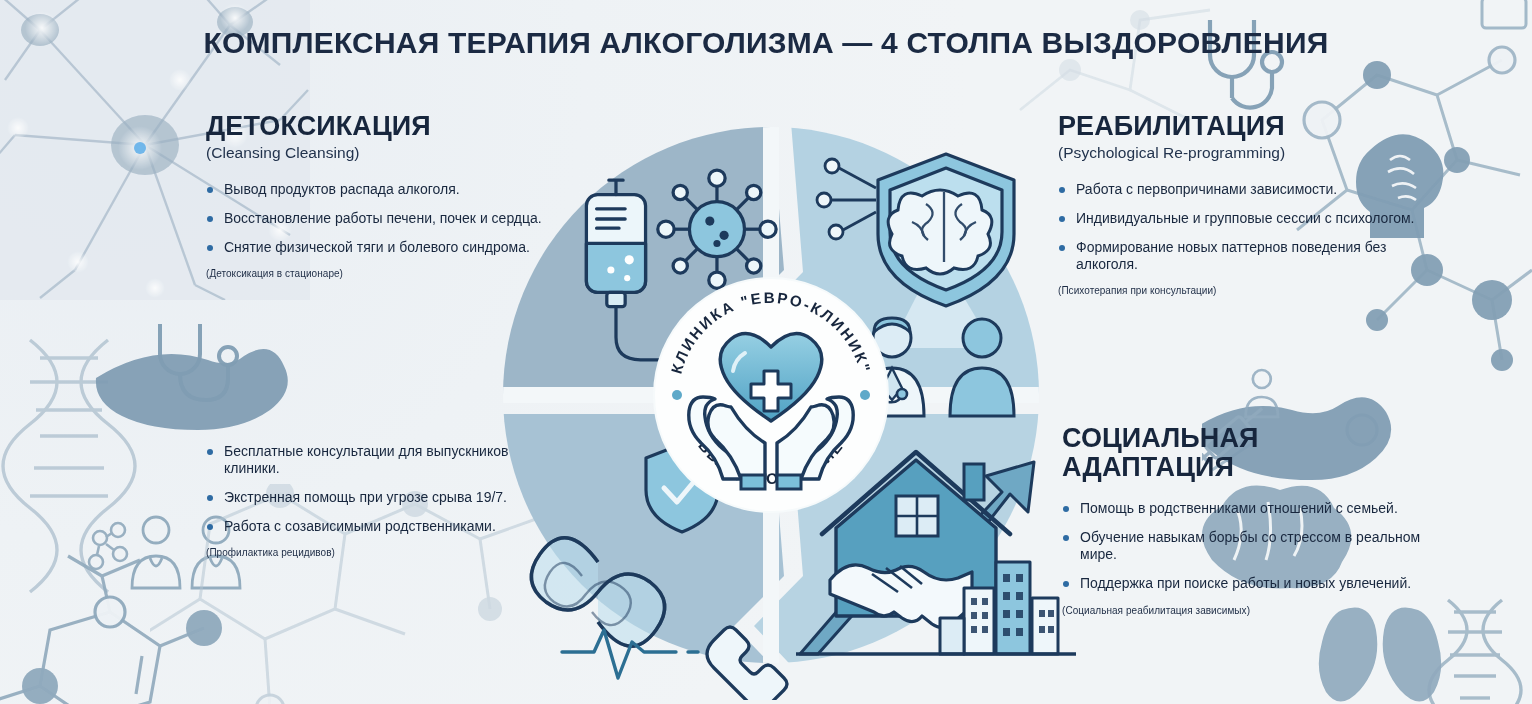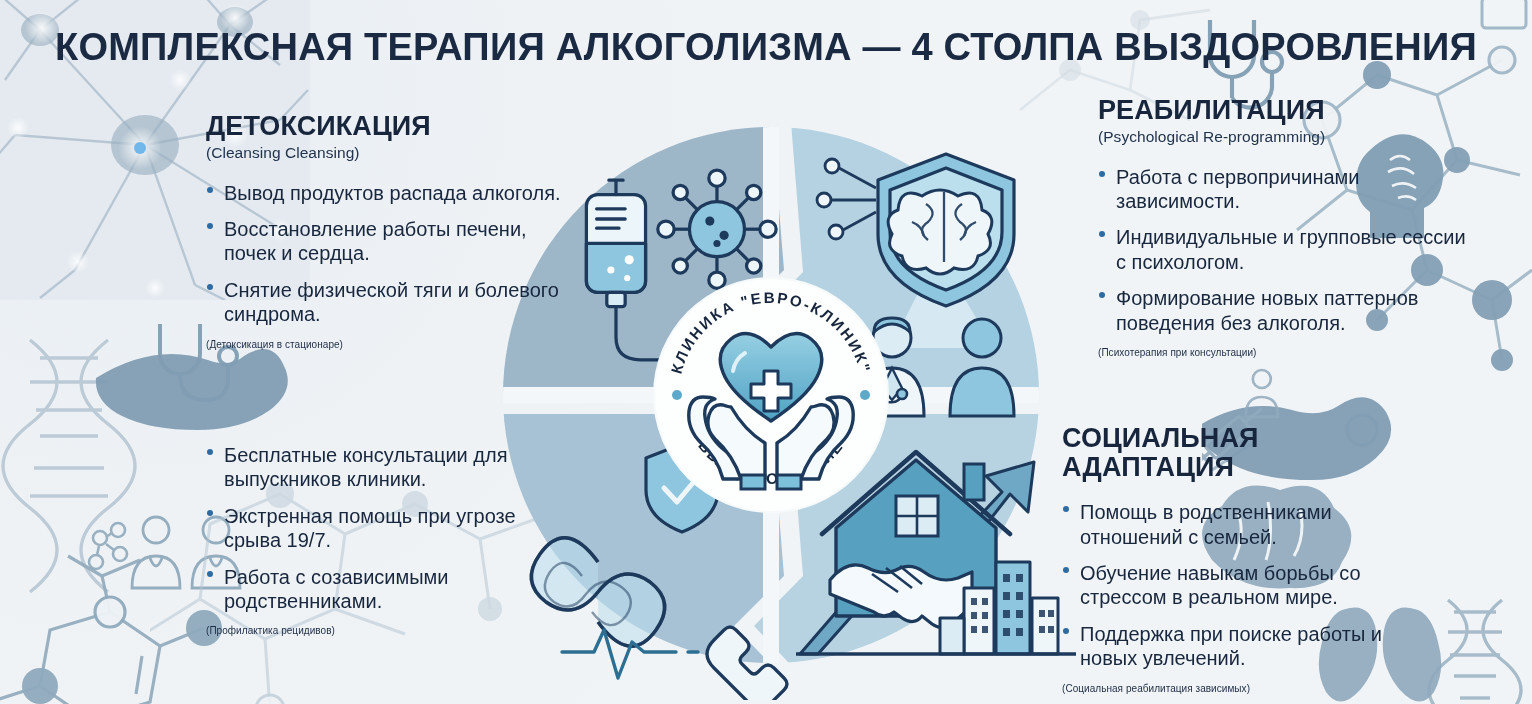--- a/index.html
+++ b/index.html
@@ -27,45 +27,45 @@
   .neuron-tl{ position:absolute; left:-20px; top:-30px; width:330px; height:330px; opacity:.85; }
   .bg-right{ position:absolute; right:0; top:0; width:330px; height:704px; opacity:.95;}
   .bg-left{ position:absolute; left:0; top:300px; width:290px; height:404px; opacity:.95;}
   .bg-bottom{ position:absolute; left:150px; bottom:-40px; width:460px; height:260px; opacity:.75;}
   .bg-topmid{ position:absolute; left:980px; top:-10px; width:300px; height:150px; opacity:.6;}
 
   
   .title{
     position:absolute; left:0; right:0; top:26px;
     text-align:center;
-    font-size:38px; font-weight:700; letter-spacing:.2px;
+    font-size:30px; font-weight:700; letter-spacing:.2px;
     color:#1b2a43;
     text-transform:uppercase;
     font-family:"Liberation Sans","DejaVu Sans",sans-serif;
   }
 
   
   .block{ position:absolute; width:360px; }
   .block.tl{ left:206px; top:112px; }
-  .block.tr{ left:1058px; top:96px; width:375px;margin-left:40px; }
+  .block.tr{ left:1058px; top:112px; width:375px; }
   .block.bl{ left:206px; top:424px; }
   .block.br{ left:1062px; top:424px; width:375px; }
 
   .blk-title{
     font-size:27px; font-weight:700; color:#17263d;
     line-height:1.06; letter-spacing:.1px; text-transform:uppercase;
   }
   .blk-sub{
     font-size:15.5px; color:#22334d; margin-top:3px; font-weight:400;
     letter-spacing:.05px;
   }
   .bullets{ margin-top:19px; list-style:none; }
   .bullets li{
     position:relative; padding-left:18px; margin-bottom:12px;
-    font-size:20px; line-height:1.22; color:#18273e;
+    font-size:14px; line-height:1.22; color:#18273e;
   }
   .bullets li .dot{
     position:absolute; left:1px; top:6px;
     width:6px; height:6px; border-radius:50%; background:#2e6ba3;
   }
   .note{
     margin-top:12px; font-size:10px; color:#1d2c45; letter-spacing:.05px;
   }
 
   

